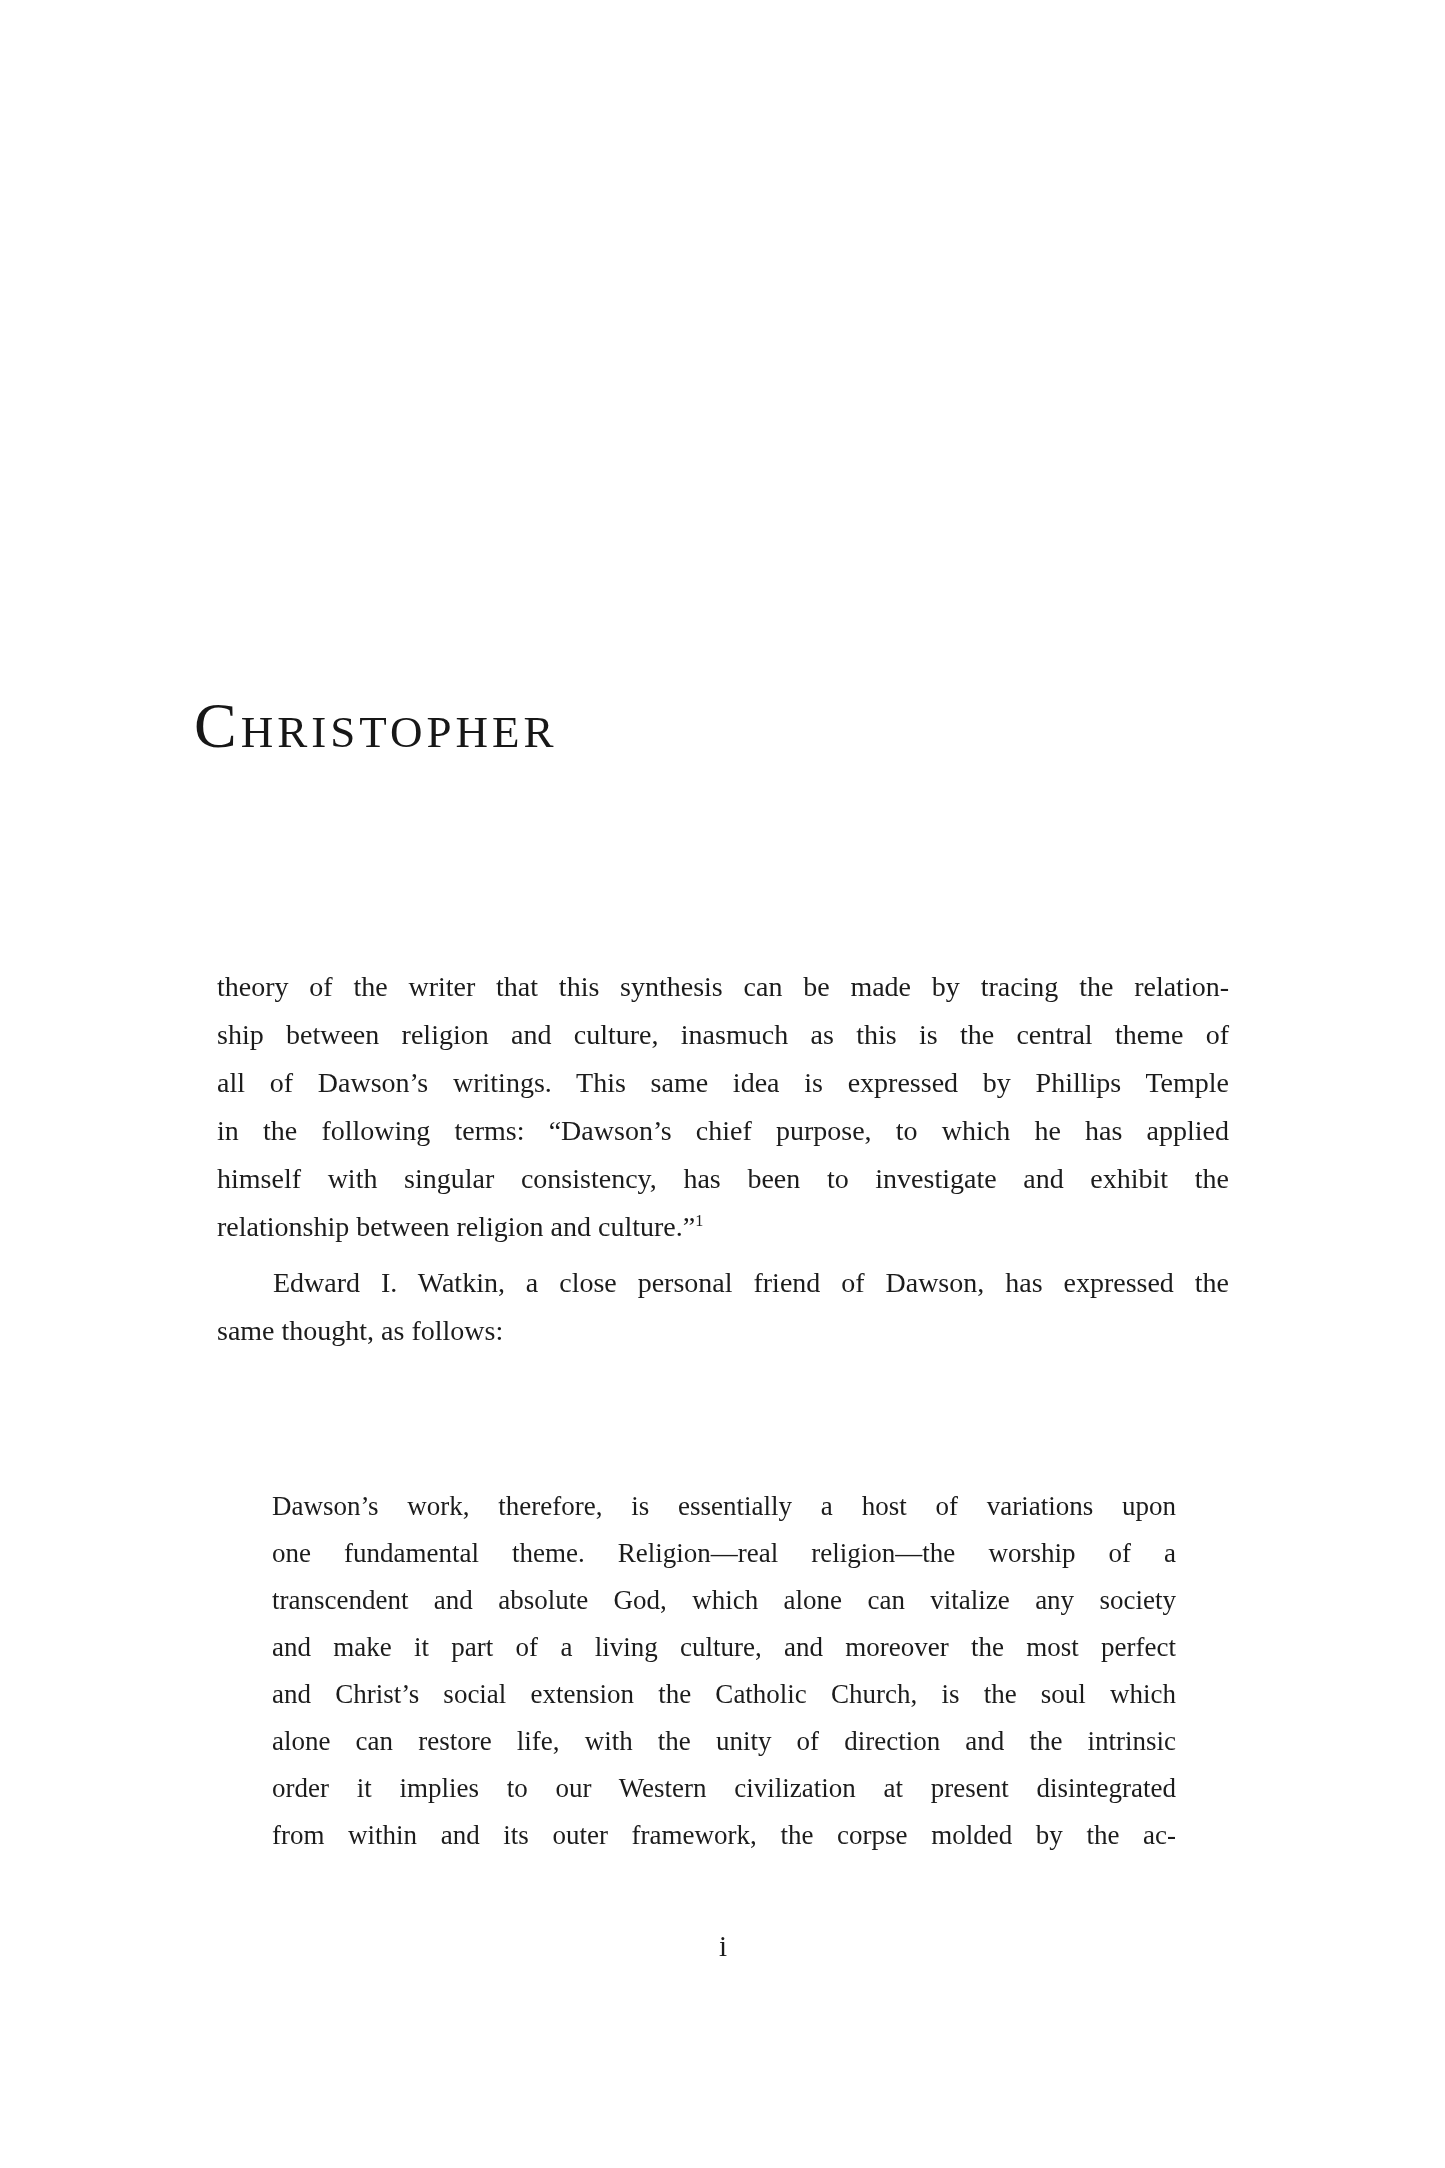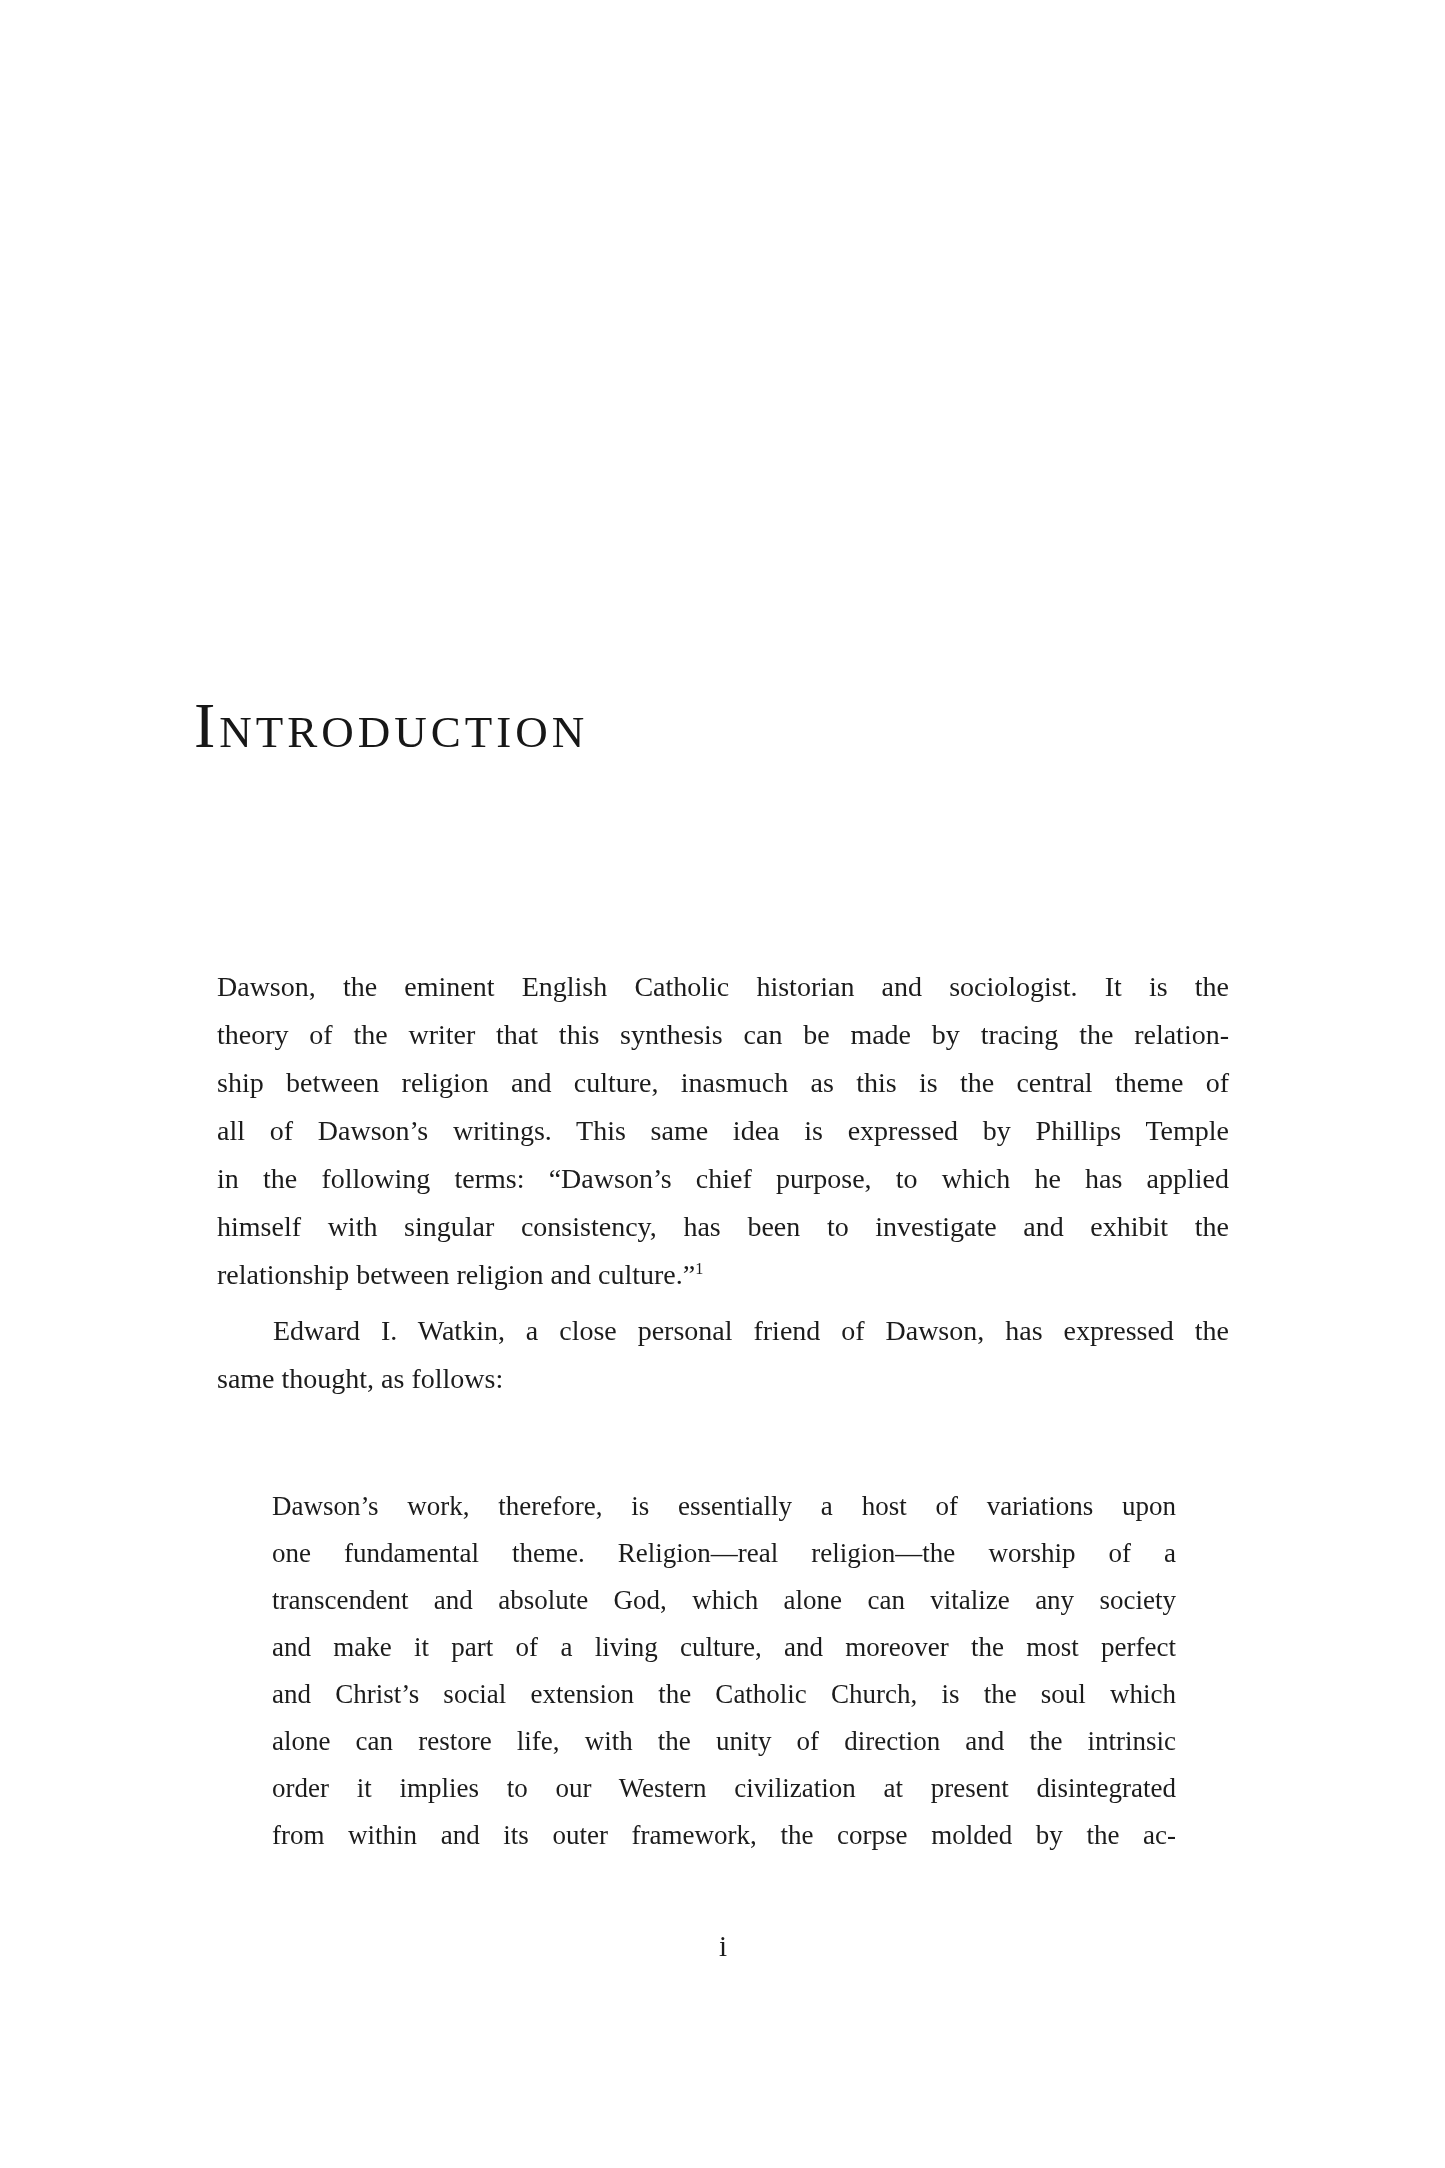--- a/index.html
+++ b/index.html
@@ -74,25 +74,24 @@
     text-align-last: center;
     font-size: 29px;
     line-height: 36px;
   }
 </style>
 </head>
 <body>
 
 <div class="page">
 
-  <h1 class="heading">Introduction</h1>
+  <h1 class="heading">Christopher</h1>
 
   <div class="body-block">
     <div>
-        <div class="tline">Dawson, the eminent English Catholic historian and sociologist. It is the</div>
         <div class="tline">theory of the writer that this synthesis can be made by tracing the relation-</div>
         <div class="tline">ship between religion and culture, inasmuch as this is the central theme of</div>
         <div class="tline">all of Dawson’s writings. This same idea is expressed by Phillips Temple</div>
         <div class="tline">in the following terms: “Dawson’s chief purpose, to which he has applied</div>
         <div class="tline">himself with singular consistency, has been to investigate and exhibit the</div>
       </div>
     <div class="tline endline">
       <span>relationship between religion and culture.”</span><sup class="fnote">1</sup>
     </div>
     <div class="tline indented">Edward I. Watkin, a close personal friend of Dawson, has expressed the</div>

